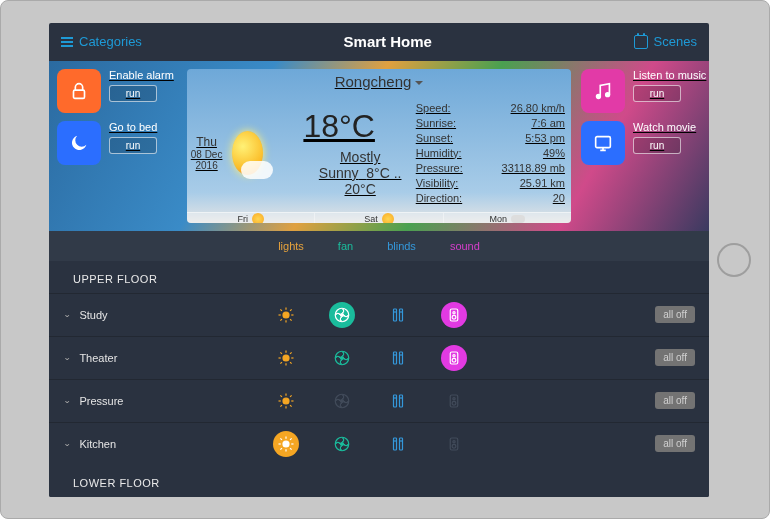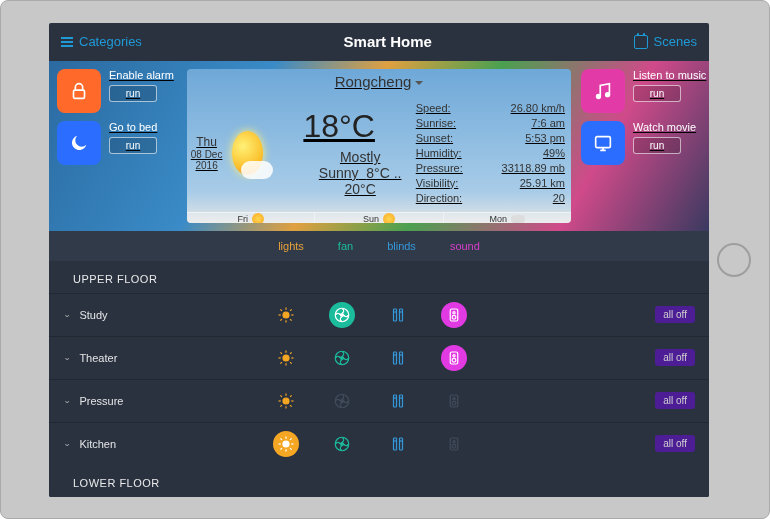--- a/index.html
+++ b/index.html
@@ -52,21 +52,21 @@
 .cat-tabs span:nth-child(4){ color:#d63ecb; }
 
 .rooms { flex:1; overflow:hidden; background:#2a3240; }
 .section-head { color:#eaeaea; font-size:11px; letter-spacing:0.5px; padding:12px 24px 8px; }
 .room-row { display:flex; align-items:center; padding:8px 14px; border-top:1px solid #222832; }
 .room-row:last-child { border-bottom:1px solid #222832; }
 .chev { color:#aaa; font-size:10px; margin-right:8px; transform:scaleY(0.8); cursor:pointer; }
 .room-name { color:#e5e5e5; font-size:11px; width:100px; }
 .dev-icons { display:flex; gap:30px; margin-left:auto; margin-right:auto; align-items:center; }
 .dev { width:26px; height:26px; border-radius:50%; display:flex; align-items:center; justify-content:center; cursor:pointer; }
-.off-btn { margin-left:auto; color:#d0d0d0; background:#4c1d95; font-size:10px; padding:3px 8px; border-radius:3px; cursor:pointer; }
+.off-btn { margin-left:auto; color:#d0d0d0; background:#737373; font-size:10px; padding:3px 8px; border-radius:3px; cursor:pointer; }
 
 .ico { width:18px; height:18px; display:block; }
 svg { display:block; }
 </style>
 </head>
 <body>
 
 <div class="tablet">
   <div class="home-btn"></div>
   <div class="screen">
@@ -159,21 +159,21 @@
                 <span>20</span>
               </div>
             </div>
         </div>
         <div class="forecast" id="forecast">
             <div class="fc">
               <span>Fri</span>
               <span class="dot"></span>
             </div>
             <div class="fc">
-              <span>Sun</span>
+              <span>Sat</span>
               <span class="dot"></span>
             </div>
             <div class="fc">
               <span>Mon</span>
               <span class="cloud"></span>
             </div>
           </div>
       </div>
       <div class="scene-col" id="scenes-right">
           <div class="scene">

